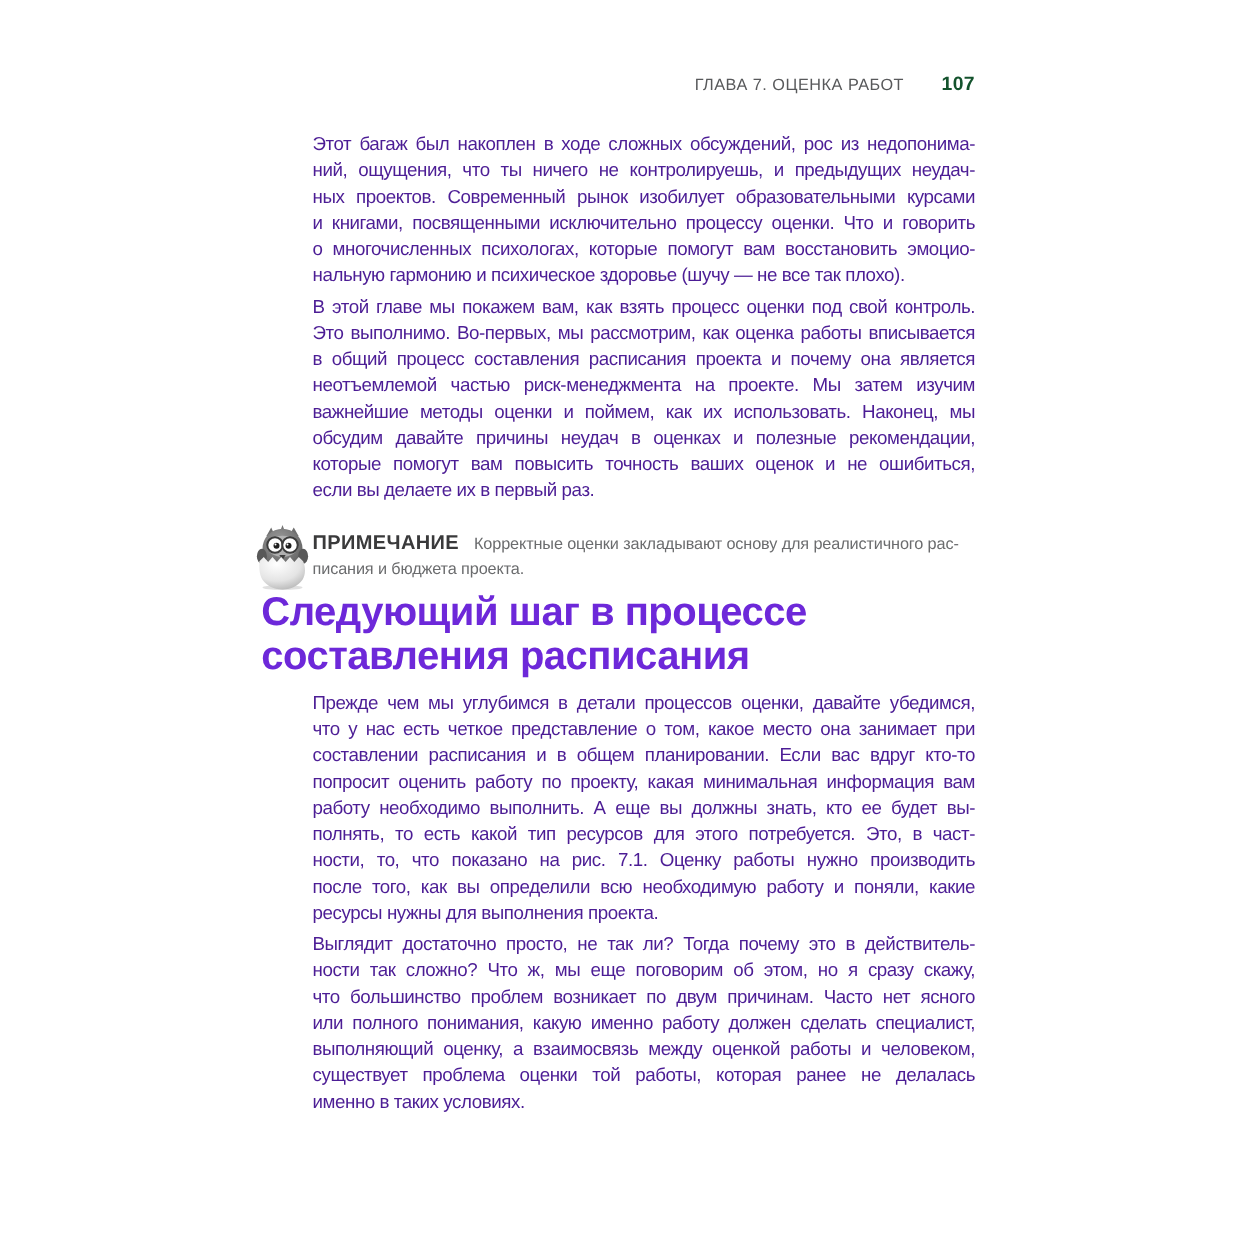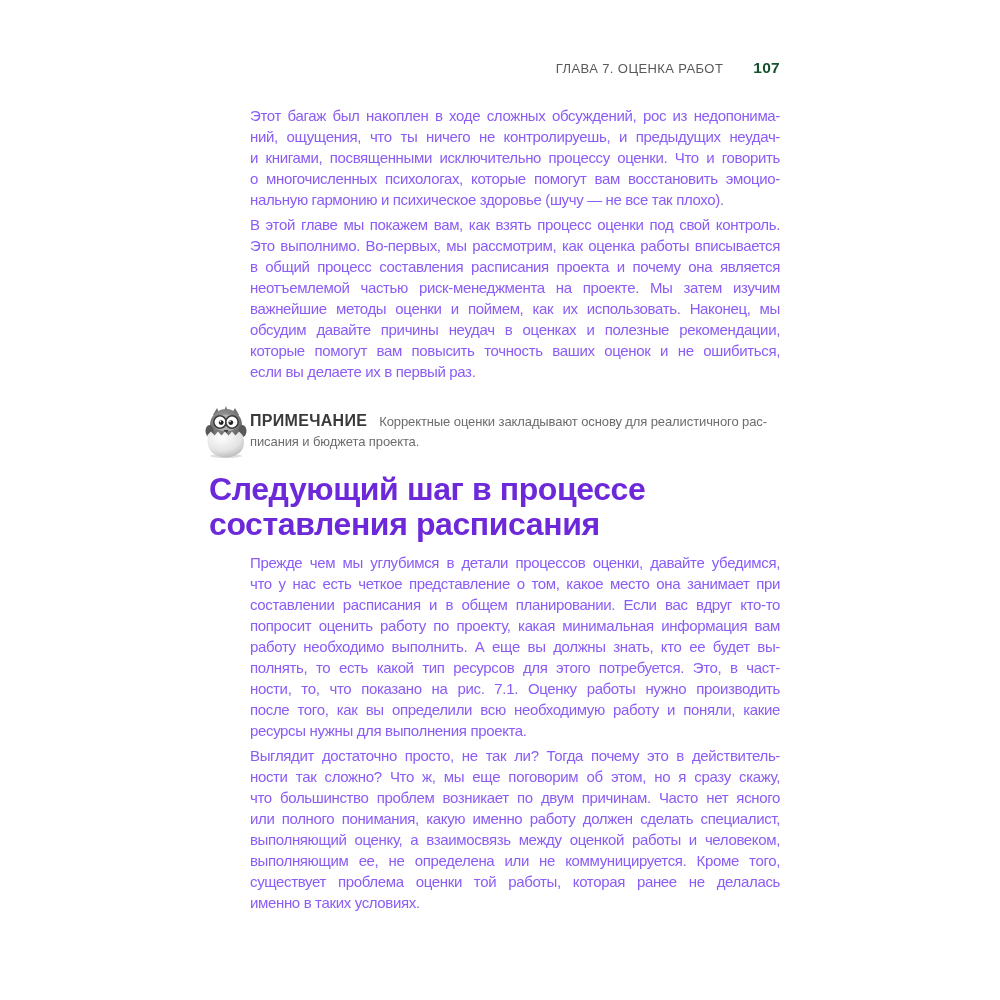--- a/index.html
+++ b/index.html
@@ -15,27 +15,27 @@
   }
   .chapter-title { font-size:13px; letter-spacing:0.4px; color:#58595b; }
   .page-number  { font-size:15.5px; font-weight:bold; color:#14532d; letter-spacing:0.3px; }
 
   
   .text-col { position:absolute; left:250px; width:530px; }
   #intro-col   { top:105px; }
   #section-col { top:552px; }
   .para {
     margin:0 0 4px 0; font-size:15px; line-height:21px;
-    color:#8b5cf6; letter-spacing:-0.35px;
+    color:#4c1d95; letter-spacing:-0.35px;
   }
   .line      { text-align:justify; text-align-last:justify; }
   .line-last { text-align-last:left; }
 
   
-  .note { position:absolute; left:250px; top:411px; width:530px; }
+  .note { position:absolute; left:250px; top:425px; width:530px; }
   .note-icon { position:absolute; left:-48px; top:-7px; width:48px; height:54px; display:block; }
   .note-line {
     font-size:13px; line-height:20px; color:#6b6c6e;
     letter-spacing:-0.1px; white-space:nowrap;
   }
   .note-label {
     font-size:16px; font-weight:bold; color:#3a3a3b;
     letter-spacing:0.3px; margin-right:12px;
   }
 
@@ -54,20 +54,21 @@
 
   <header class="running-header">
     <span class="chapter-title">ГЛАВА 7. ОЦЕНКА РАБОТ</span>
     <span class="page-number">107</span>
   </header>
 
   <section class="text-col" id="intro-col">
     <div class="para">
         <div class="line">Этот багаж был накоплен в ходе сложных обсуждений, рос из недопонима-</div>
         <div class="line">ний, ощущения, что ты ничего не контролируешь, и предыдущих неудач-</div>
+        <div class="line">ных проектов. Современный рынок изобилует образовательными курсами</div>
         <div class="line">и книгами, посвященными исключительно процессу оценки. Что и говорить</div>
         <div class="line">о многочисленных психологах, которые помогут вам восстановить эмоцио-</div>
         <div class="line line-last">нальную гармонию и психическое здоровье (шучу — не все так плохо).</div>
       </div>
     <div class="para">
         <div class="line">В этой главе мы покажем вам, как взять процесс оценки под свой контроль.</div>
         <div class="line">Это выполнимо. Во-первых, мы рассмотрим, как оценка работы вписывается</div>
         <div class="line">в общий процесс составления расписания проекта и почему она является</div>
         <div class="line">неотъемлемой частью риск-менеджмента на проекте. Мы затем изучим</div>
         <div class="line">важнейшие методы оценки и поймем, как их использовать. Наконец, мы</div>
@@ -134,19 +135,18 @@
         <div class="line">ности, то, что показано на рис. 7.1. Оценку работы нужно производить</div>
         <div class="line">после того, как вы определили всю необходимую работу и поняли, какие</div>
         <div class="line line-last">ресурсы нужны для выполнения проекта.</div>
       </div>
     <div class="para">
         <div class="line">Выглядит достаточно просто, не так ли? Тогда почему это в действитель-</div>
         <div class="line">ности так сложно? Что ж, мы еще поговорим об этом, но я сразу скажу,</div>
         <div class="line">что большинство проблем возникает по двум причинам. Часто нет ясного</div>
         <div class="line">или полного понимания, какую именно работу должен сделать специалист,</div>
         <div class="line">выполняющий оценку, а взаимосвязь между оценкой работы и человеком,</div>
-        <div class="line">выполняющим ее, не определена или не коммуницируется. Кроме того,</div>
         <div class="line">существует проблема оценки той работы, которая ранее не делалась</div>
         <div class="line line-last">именно в таких условиях.</div>
       </div>
   </section>
 
 </div>
 
 </body></html>

